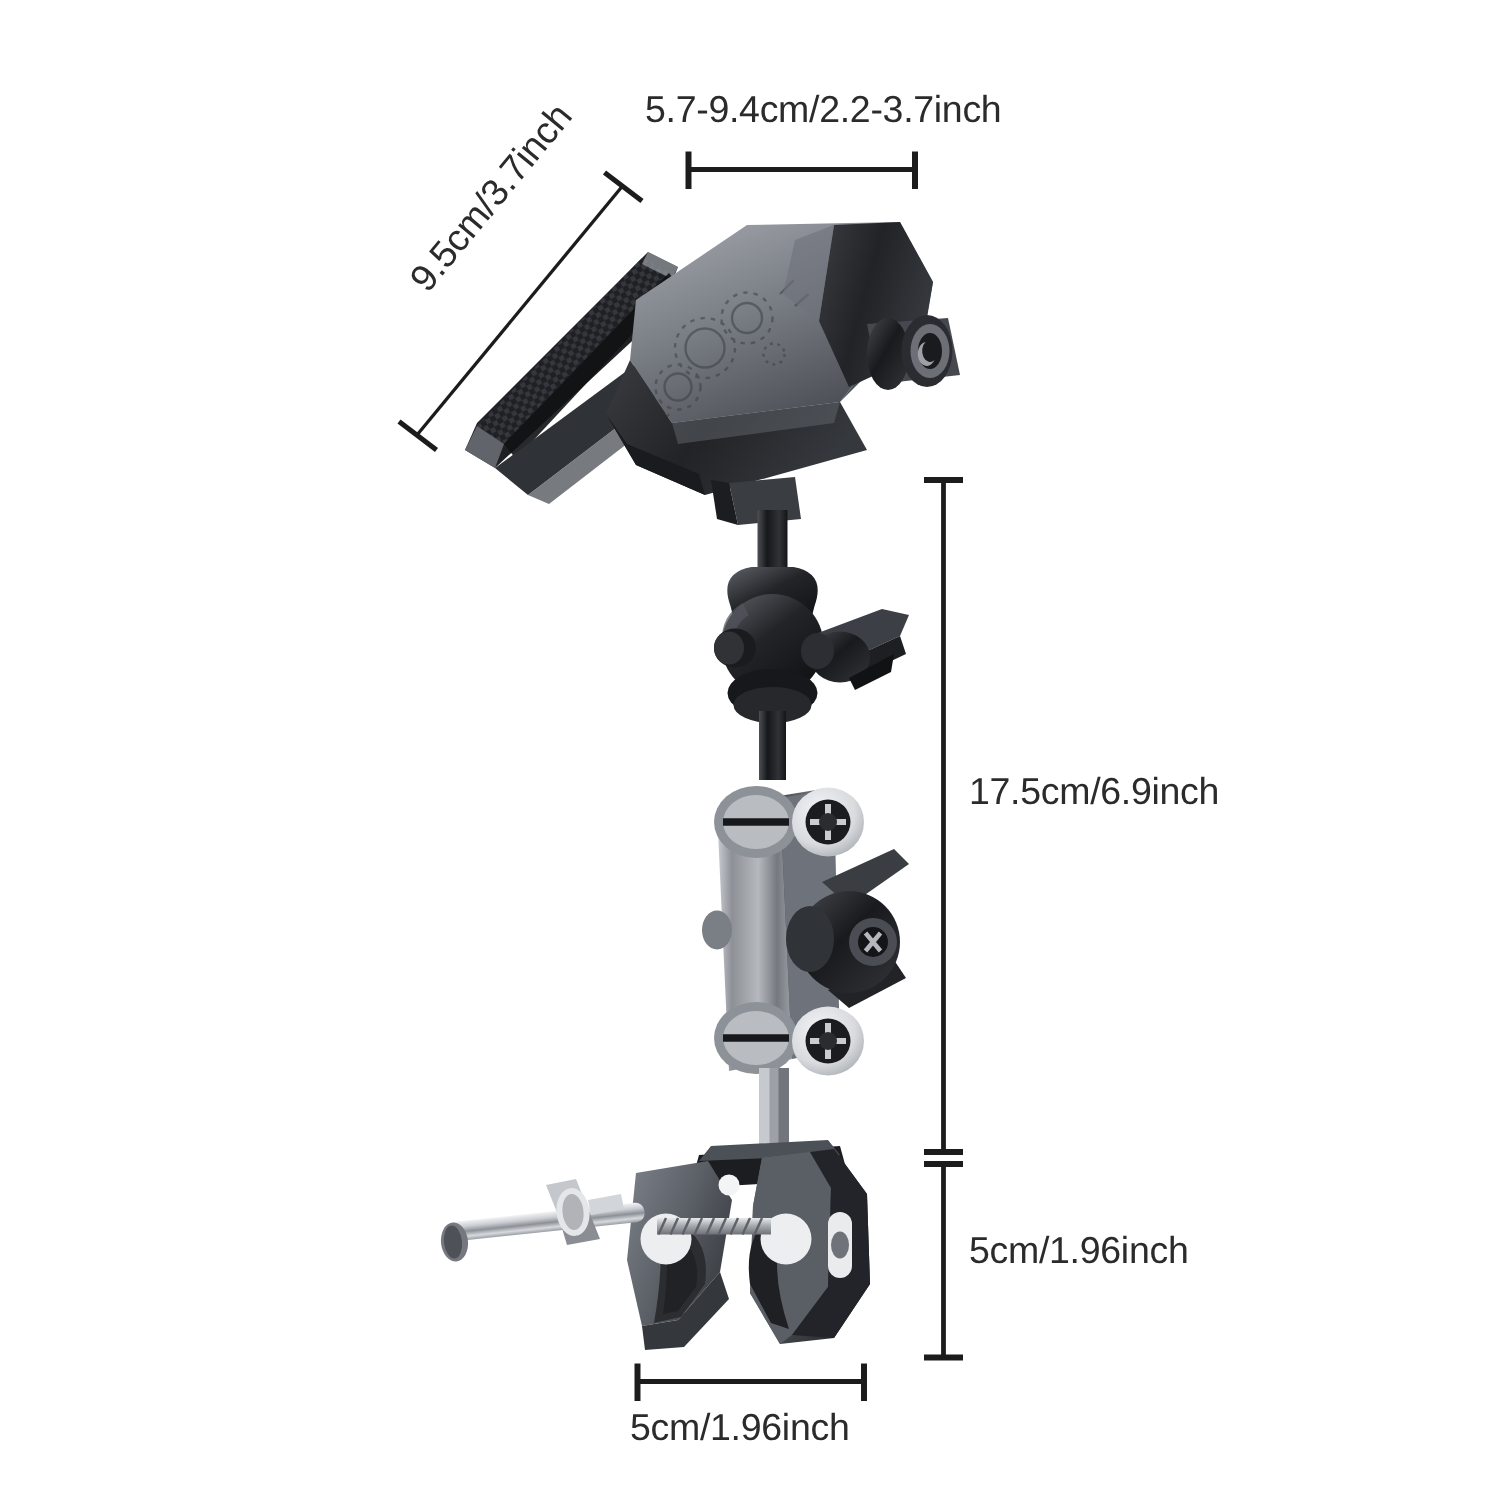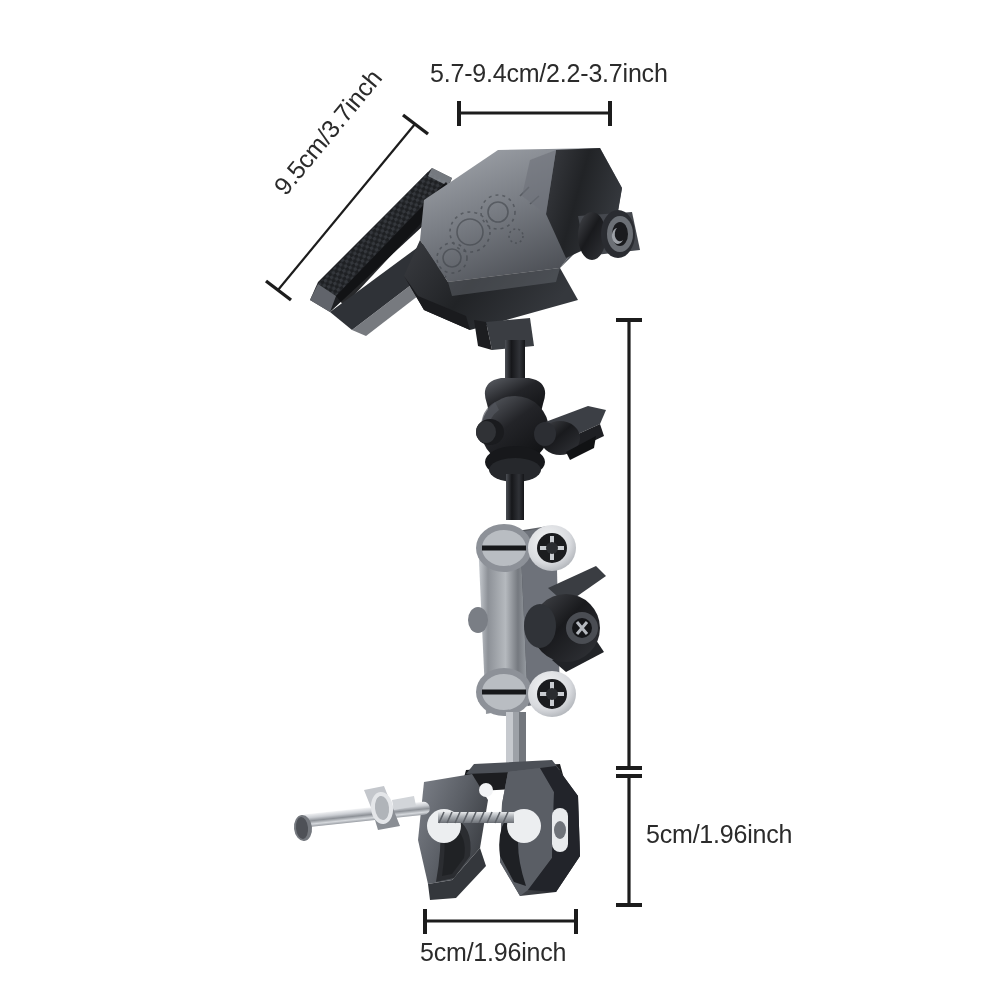--- a/index.html
+++ b/index.html
@@ -309,18 +309,19 @@
         <line x1="425" y1="909" x2="425" y2="934" stroke-width="4"></line>
         <line x1="576" y1="909" x2="576" y2="934" stroke-width="4"></line>
       </g>
     </g>
   </svg>
 
   <div class="dim-label" id="label-width">5.7-9.4cm/2.2-3.7inch</div>
 
   <div class="dim-label" id="label-depth">9.5cm/3.7inch</div>
 
+  <div class="dim-label" id="label-height">17.5cm/6.9inch</div>
 
   <div class="dim-label" id="label-clampheight">5cm/1.96inch</div>
 
   <div class="dim-label" id="label-clampwidth">5cm/1.96inch</div>
 
 </div>
 
 </body></html>

